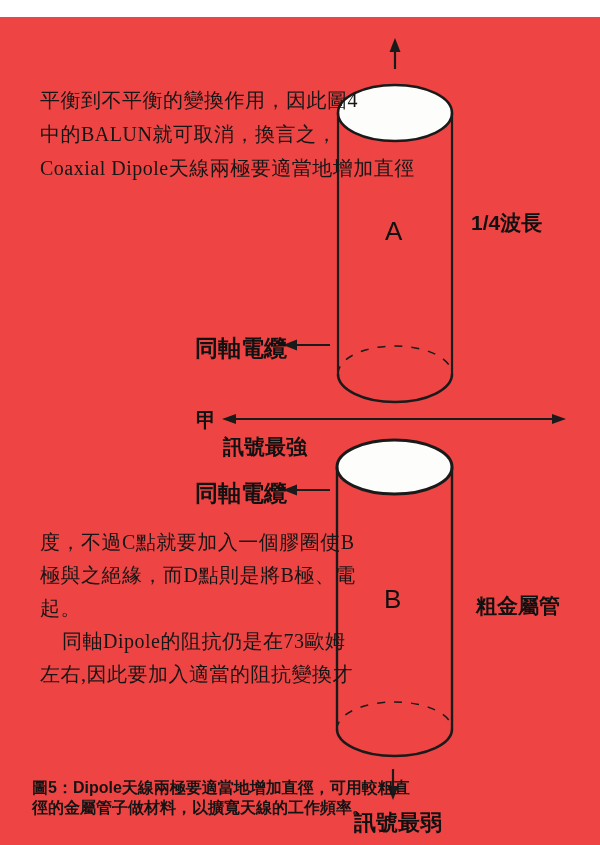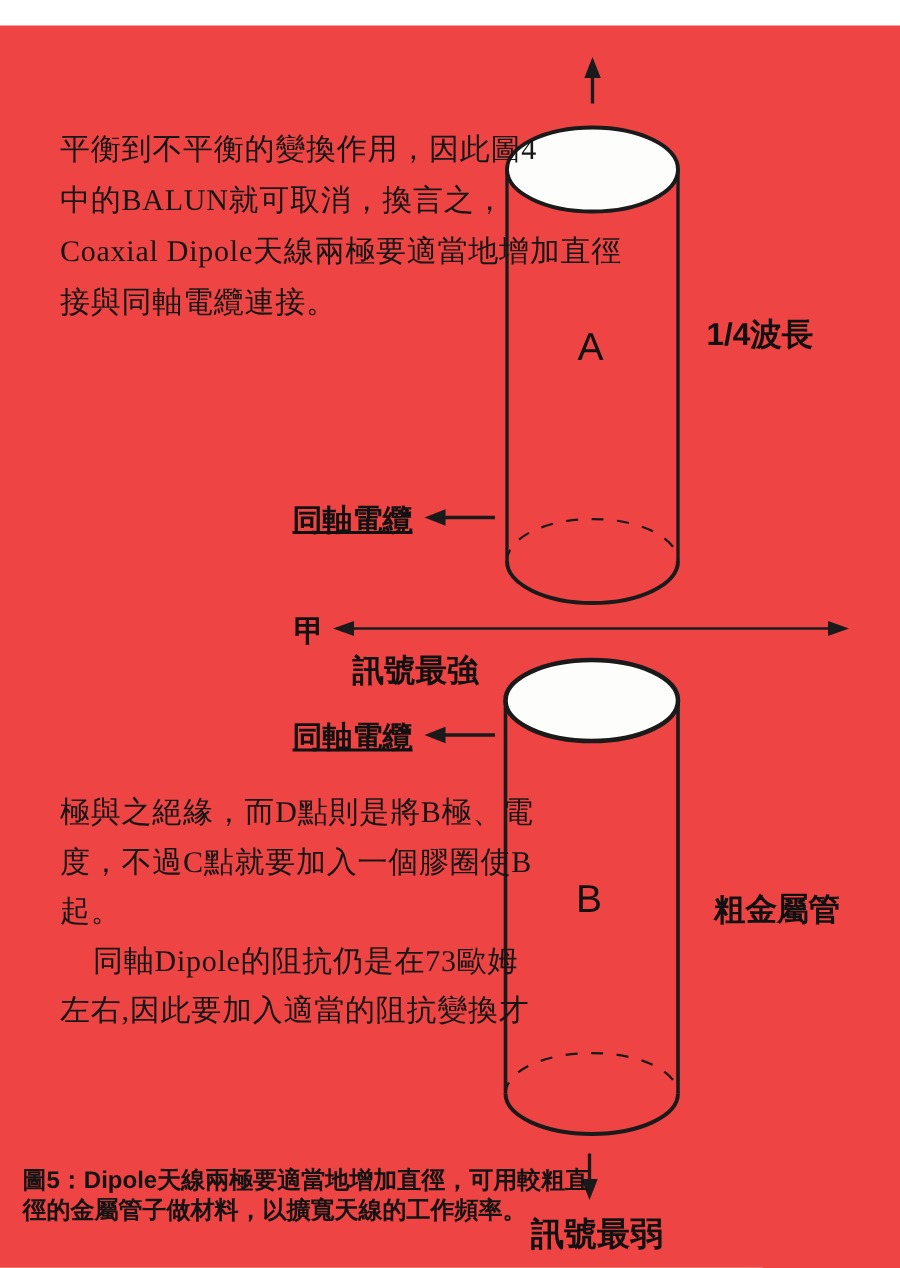--- a/index.html
+++ b/index.html
@@ -39,27 +39,27 @@
     font-family: "Liberation Sans", sans-serif;
     font-weight: 700;
     color: #111111;
     white-space: nowrap;
   }
   .lbl-cyl-letter {
     font-size: 26px;
     font-weight: 400;
   }
   .lbl-annot { font-size: 21px; font-weight: 600; }
-  .lbl-coax { font-size: 20px; text-decoration: underline; }
+  .lbl-coax { font-size: 23px; }
   .lbl-axis { font-size: 20px; }
   .lbl-signal { font-size: 21px; }
   .lbl-signal-weak { font-size: 22px; }
   .caption {
     position: absolute;
-    left: 15px; top: 761px;
+    left: 32px; top: 761px;
     font-family: "Liberation Sans", sans-serif;
     font-weight: 700;
     font-size: 16px;
     line-height: 20px;
     color: #141414;
   }
   .caption .cline { white-space: nowrap; }
 </style>
 </head>
 <body>
@@ -108,40 +108,39 @@
     <g stroke="#1a1a1a" fill="#1a1a1a">
       <line x1="393" y1="752" x2="393" y2="773" stroke-width="2.2"></line>
       <polygon points="393,783 387.5,769 398.5,769" stroke="none"></polygon>
     </g>
   </svg>
 
   <div class="para para1" style="top:66px;">
     <div class="bline">平衡到不平衡的變換作用，因此圖4</div>
     <div class="bline">中的BALUN就可取消，換言之，</div>
     <div class="bline">Coaxial Dipole天線兩極要適當地增加直徑</div>
-    <div class="bline">接與同軸電纜連接。</div>
   </div>
 
   <div class="para para2" style="top:509px;">
+    <div class="bline">度，不過C點就要加入一個膠圈使B</div>
     <div class="bline">極與之絕緣，而D點則是將B極、電</div>
-    <div class="bline">度，不過C點就要加入一個膠圈使B</div>
     <div class="bline">起。</div>
     <div class="bline indent">同軸Dipole的阻抗仍是在73歐姆</div>
     <div class="bline">左右,因此要加入適當的阻抗變換才</div>
   </div>
 
   <div class="dlabel lbl-cyl-letter" style="left:385px; top:199px;">A</div>
 
   <div class="dlabel lbl-annot" style="left:471px; top:192px;">1/4波長</div>
 
   <div class="dlabel lbl-coax" style="left:195px; top:316px;">同軸電纜</div>
 
   <div class="dlabel lbl-axis" style="left:196px; top:390px;">甲</div>
 
-  <div class="dlabel lbl-signal" style="left:235px; top:416px;text-align:right;">訊號最強</div>
+  <div class="dlabel lbl-signal" style="left:223px; top:416px;text-align:right;">訊號最強</div>
 
   <div class="dlabel lbl-coax" style="left:195px; top:461px;">同軸電纜</div>
 
   <div class="dlabel lbl-cyl-letter" style="left:384px; top:567px;">B</div>
 
   <div class="dlabel lbl-annot" style="left:476px; top:575px;">粗金屬管</div>
 
   <div class="dlabel lbl-signal lbl-signal-weak" style="left:354px; top:791px;">訊號最弱</div>
 
   <div class="caption">

